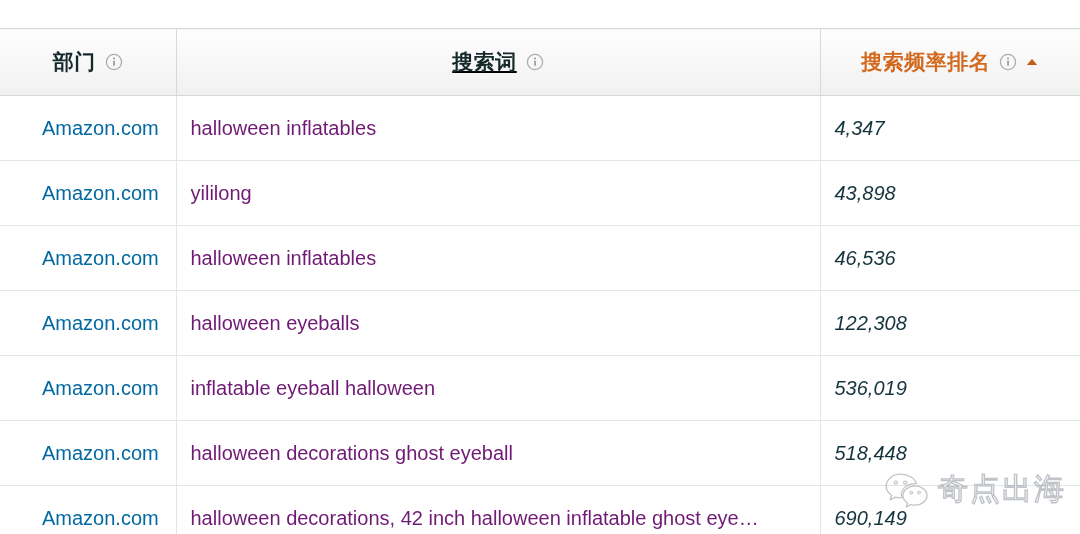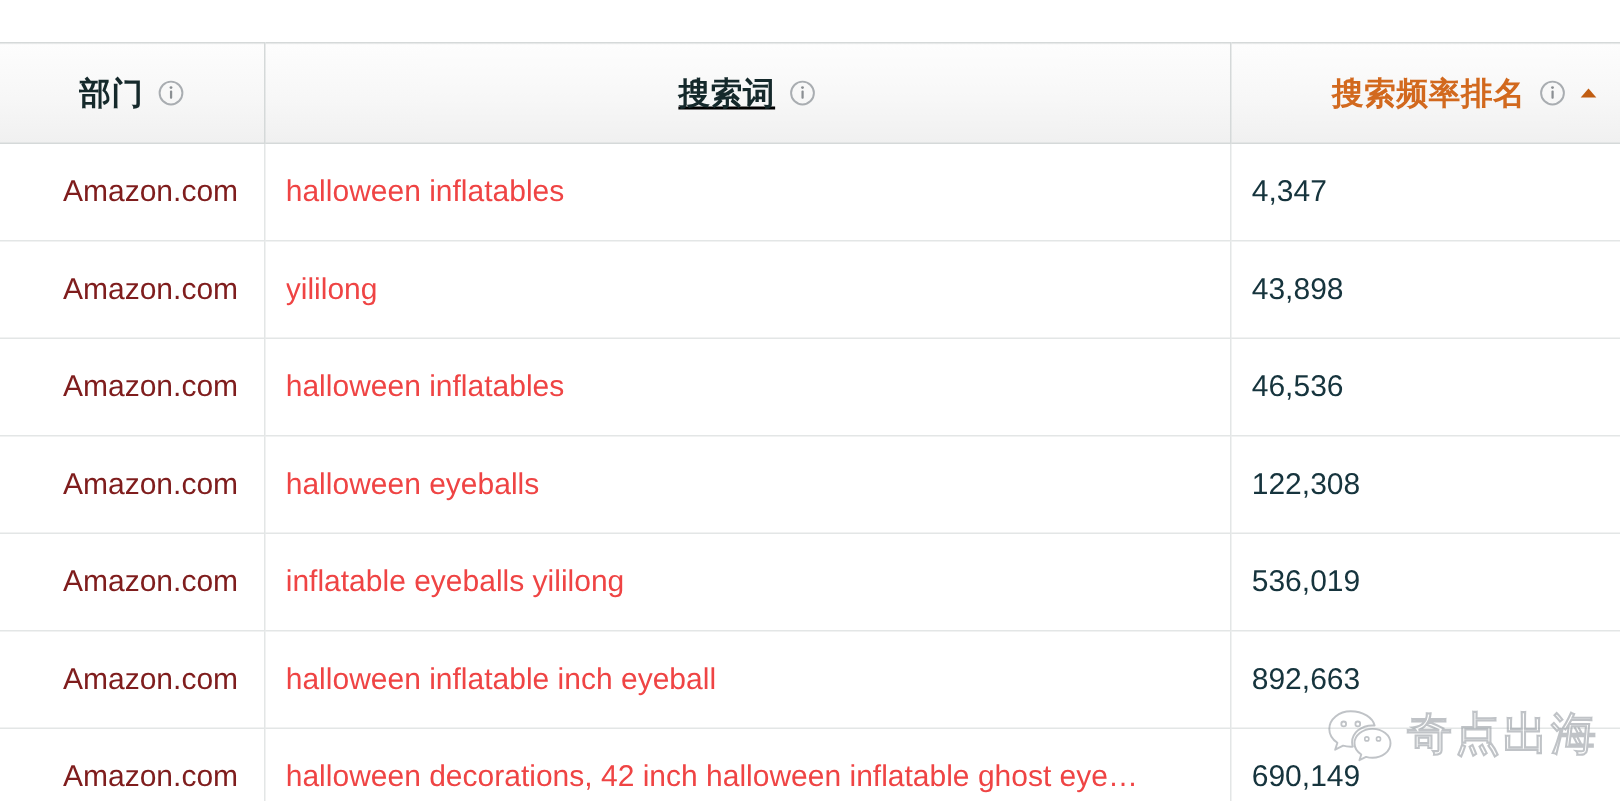--- a/index.html
+++ b/index.html
@@ -55,21 +55,21 @@
   }
   thead th:last-child { border-right: none; }
 
   .th-inner {
     display: flex;
     align-items: center;
     gap: 9px;
   }
   .th-dept  .th-inner { justify-content: center; }
   .th-term  .th-inner { justify-content: center; text-decoration: underline; }
-  .th-rank  .th-inner { justify-content: flex-end; }
+  .th-rank  .th-inner { justify-content: center; }
 
   .th-label { letter-spacing: 0.5px; }
   .th-dept .th-label,
   .th-term .th-label { color: #15292b; }
   .th-rank .th-label { color: #d2691e; }
 
   .info-icon {
     display: inline-flex;
     align-items: center;
     justify-content: center;
@@ -93,28 +93,28 @@
     height: 65px;
     box-sizing: border-box;
     padding: 0 14px;
     border-bottom: 1px solid #e3e6e6;
     border-right: 1px solid #e3e6e6;
     font-size: 20px;
     vertical-align: middle;
     white-space: nowrap;
     overflow: hidden;
   }
-  tbody td:last-child { border-right: none; }
+  tbody td:last-child { border-right: none; font-style: italic; }
 
   .cell-dept {
-    color: #7f1d1d;
+    color: #0369a1;
     padding-left: 42px;
   }
   .cell-term a {
-    color: #ef4444;
+    color: #701a75;
     text-decoration: none;
     display: block;
     overflow: hidden;
     text-overflow: ellipsis;
     white-space: nowrap;
   }
   .cell-rank {
     color: #16343d;
   }
 
@@ -224,30 +224,30 @@
       <tr>
         <td class="cell-dept">Amazon.com</td>
         <td class="cell-term">
             <a href="#">halloween eyeballs</a>
           </td>
         <td class="cell-rank">122,308</td>
       </tr>
       <tr>
         <td class="cell-dept">Amazon.com</td>
         <td class="cell-term">
-            <a href="#">inflatable eyeballs yililong</a>
+            <a href="#">inflatable eyeball halloween</a>
           </td>
         <td class="cell-rank">536,019</td>
       </tr>
       <tr>
         <td class="cell-dept">Amazon.com</td>
         <td class="cell-term">
-            <a href="#">halloween inflatable inch eyeball</a>
-          </td>
-        <td class="cell-rank">892,663</td>
+            <a href="#">halloween decorations ghost eyeball</a>
+          </td>
+        <td class="cell-rank">518,448</td>
       </tr>
       <tr>
         <td class="cell-dept">Amazon.com</td>
         <td class="cell-term">
             <a href="#">halloween decorations, 42 inch halloween inflatable ghost eye…</a>
           </td>
         <td class="cell-rank">690,149</td>
       </tr>
 
     </tbody>

